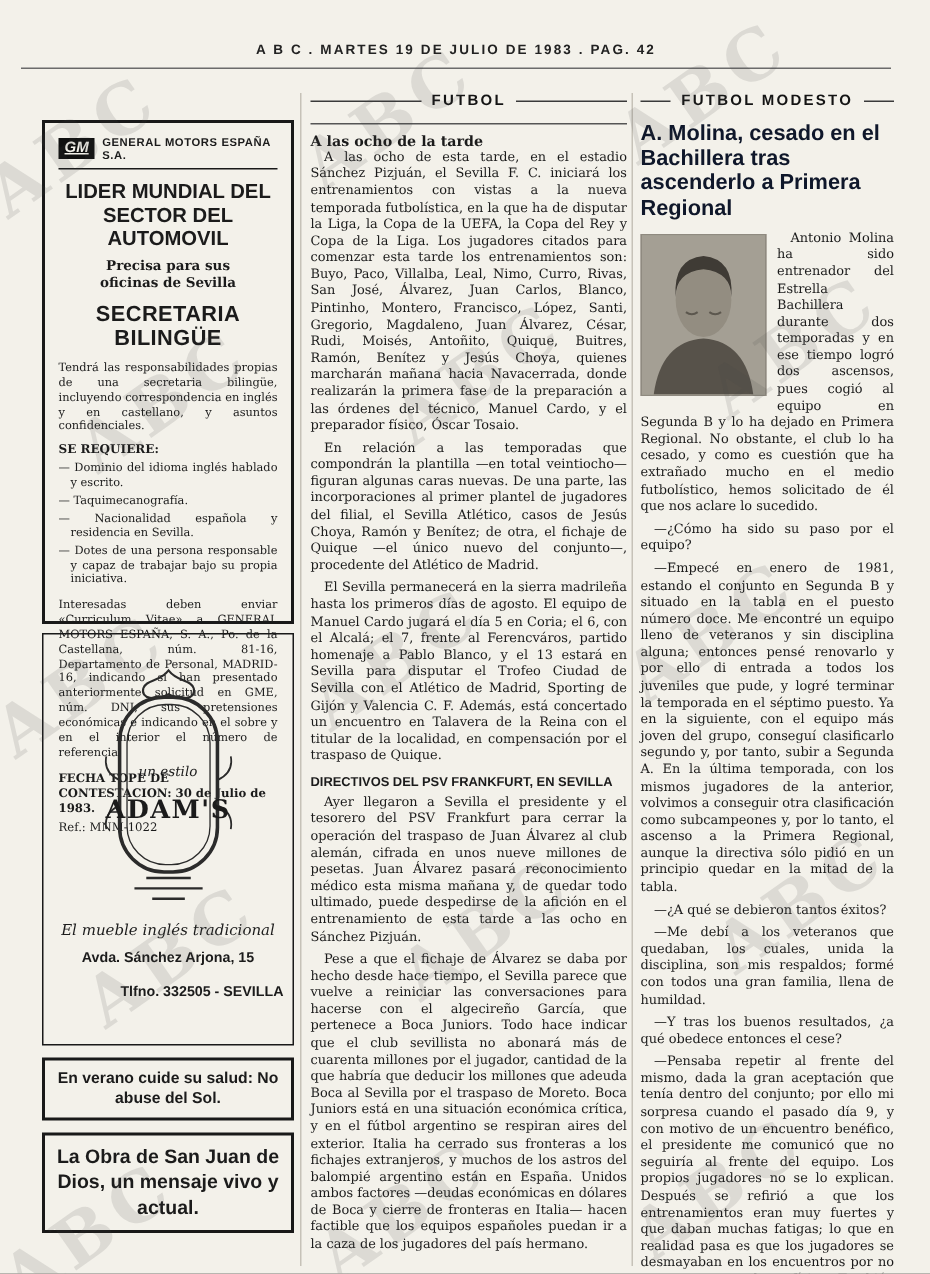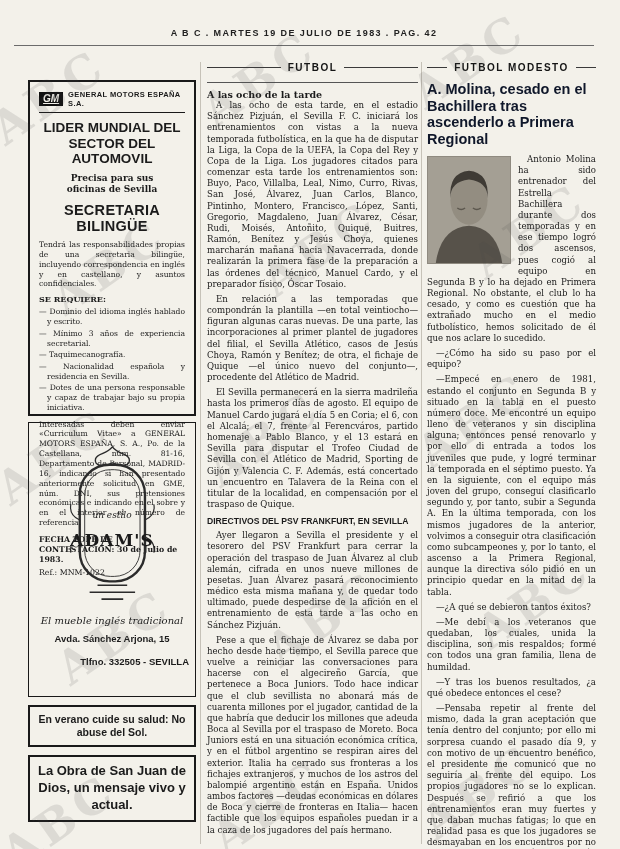--- a/index.html
+++ b/index.html
@@ -98,21 +98,20 @@
         <span class="gm-logo">GM</span>
         <span class="gm-company">GENERAL MOTORS ESPAÑA S.A.</span>
       </div>
       <h2 class="gm-h1">LIDER MUNDIAL DEL SECTOR DEL AUTOMOVIL</h2>
       <p class="gm-h2">Precisa para sus oficinas de Sevilla</p>
       <h3 class="gm-pos">SECRETARIA BILINGÜE</h3>
       <p class="gm-body">Tendrá las responsabilidades propias de una secretaria bilingüe, incluyendo correspondencia en inglés y en castellano, y asuntos confidenciales.</p>
       <p class="gm-req-label">SE REQUIERE:</p>
       <ul class="gm-reqs">
         <li>Dominio del idioma inglés hablado y escrito.</li>
-        <li>Mínimo 3 años de experiencia secretarial.</li>
         <li>Taquimecanografía.</li>
         <li>Nacionalidad española y residencia en Sevilla.</li>
         <li>Dotes de una persona responsable y capaz de trabajar bajo su propia iniciativa.</li>
       </ul>
       <p class="gm-body">Interesadas deben enviar «Curriculum Vitae» a GENERAL MOTORS ESPAÑA, S. A., Po. de la Castellana, núm. 81-16, Departamento de Personal, MADRID-16, indicando si han presentado anteriormente solicitud en GME, núm. DNI, sus pretensiones económicas e indicando en el sobre y en el interior el número de referencia.</p>
       <p class="gm-deadline">FECHA TOPE DE CONTESTACION: 30 de Julio de 1983.</p>
       <p class="gm-ref">Ref.: MNM-1022</p>
     </section>
 
     <section class="adams">

